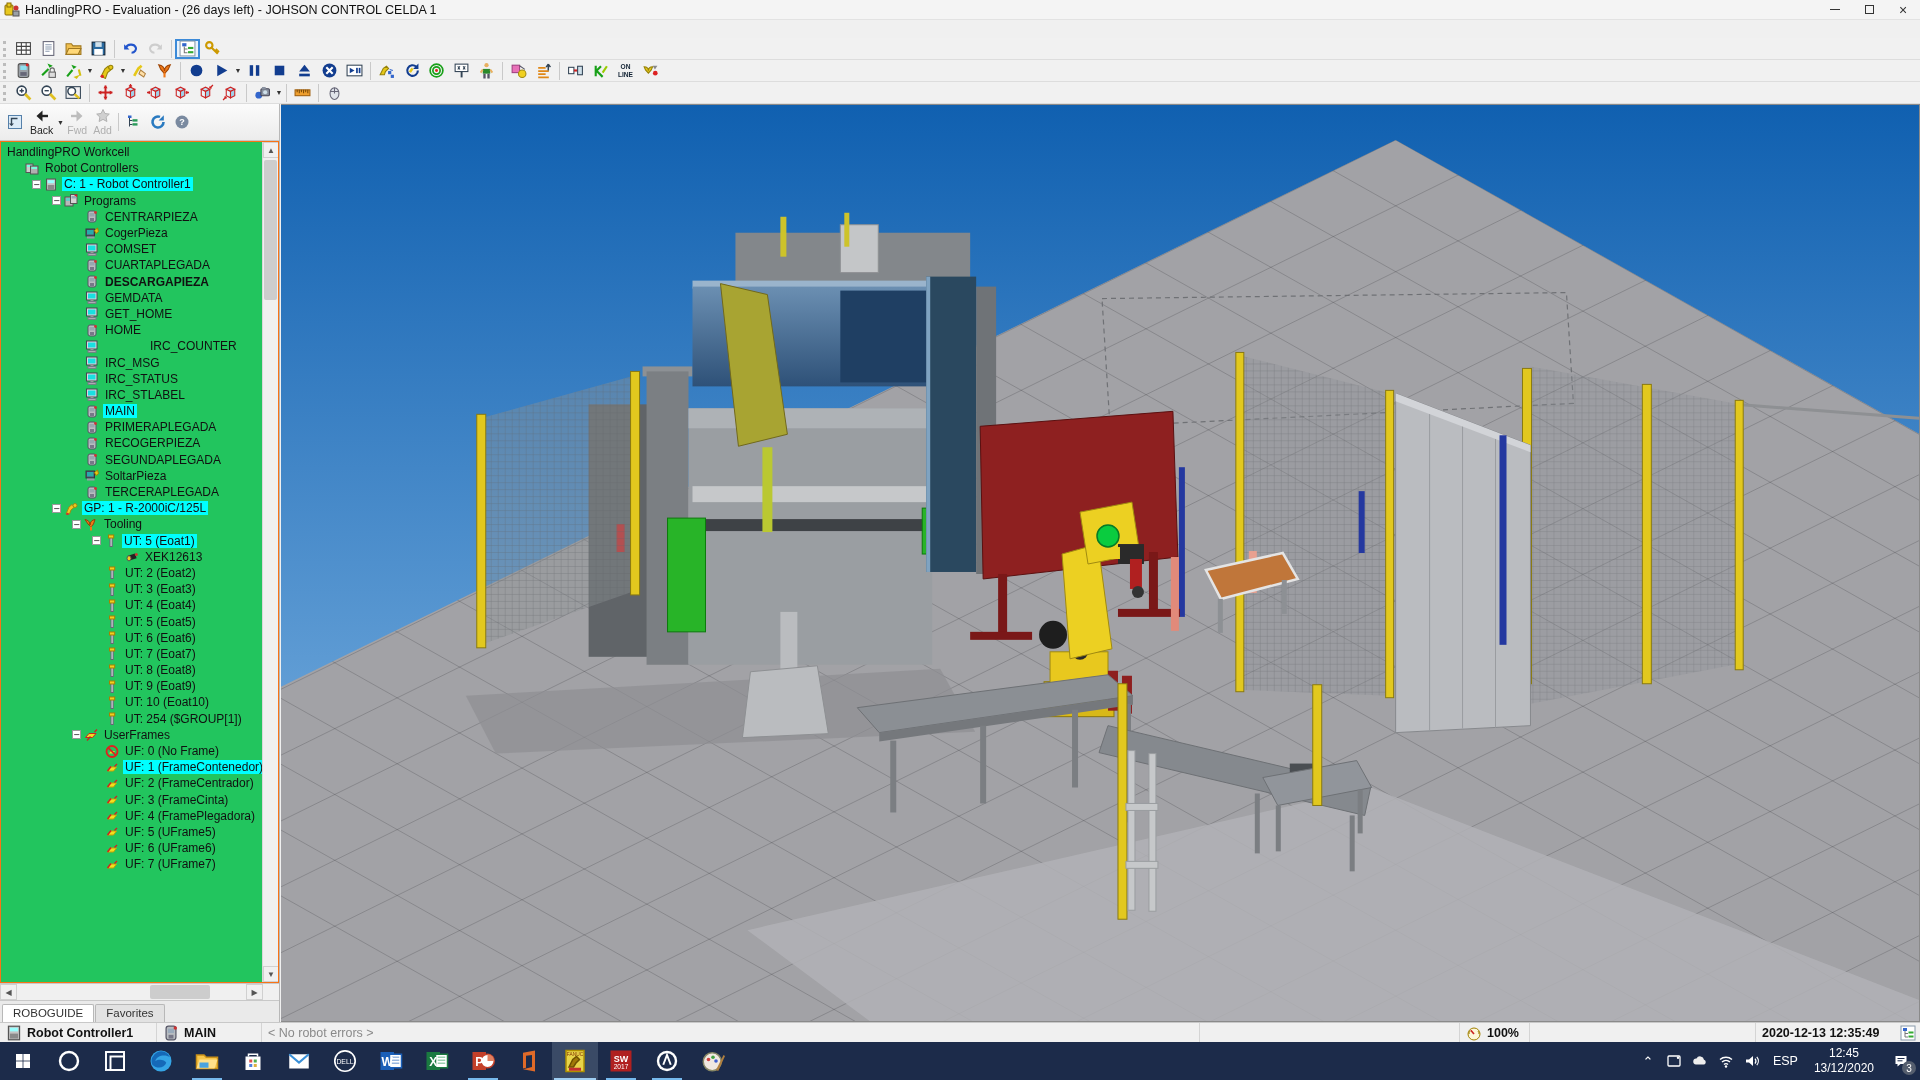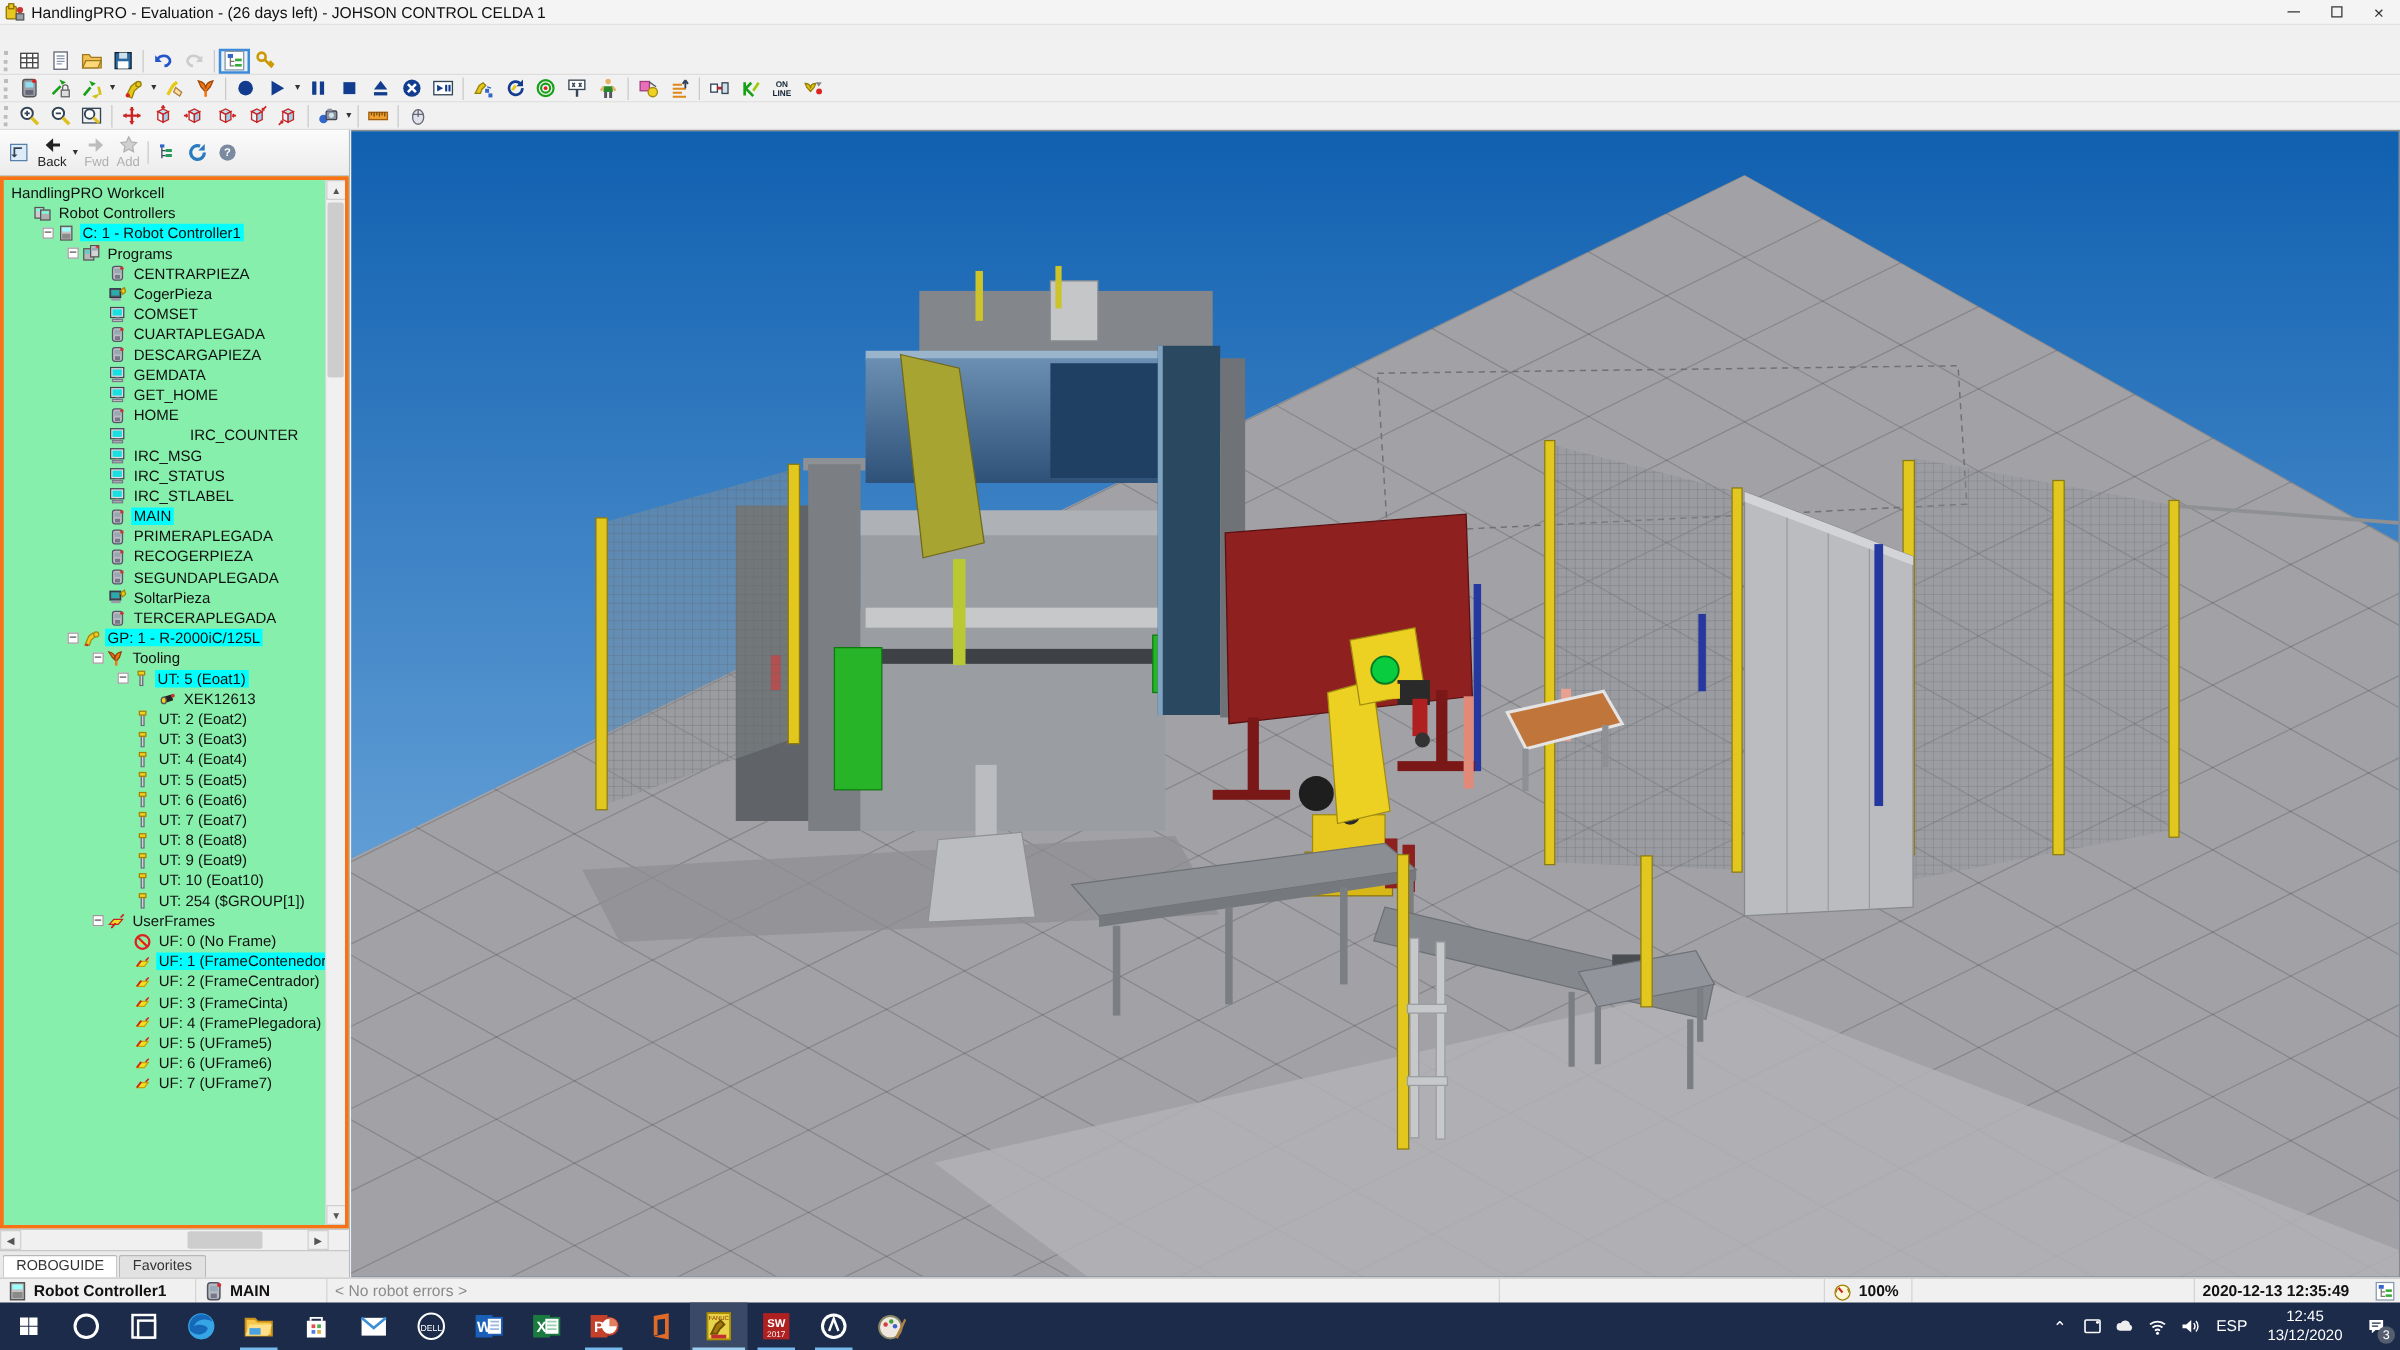--- a/index.html
+++ b/index.html
@@ -41,21 +41,21 @@
   .panel{position:absolute;left:0;top:0;width:280px;height:100%;background:#f0f0f0;
      border-right:1px solid #b8b8b8;display:flex;flex-direction:column;}
   .panelnav{height:37px;background:linear-gradient(#fbfbfb,#ececec);display:flex;align-items:center;
      border-bottom:1px solid #c8c8c8;padding:0 3px;}
   .navbtn{display:flex;flex-direction:column;align-items:center;justify-content:center;
      font-size:10.5px;color:#222;padding:1px 3px;height:34px;}
   .navbtn svg{width:15px;height:15px;}
   .navbtn.disabled{color:#9a9a9a;opacity:.75;}
   .navsq{width:24px;height:24px;display:flex;align-items:center;justify-content:center;}
   .navsq svg{width:16px;height:16px;}
-  .tree{flex:1;background:#86efac;border:3px solid #f97316;margin:0;position:relative;
+  .tree{flex:1;background:#22c55e;border:1px solid #f97316;margin:0;position:relative;
      overflow:hidden;padding:2px 0 0 2px;}
   .trow{display:flex;align-items:center;height:16.2px;font-size:12px;white-space:nowrap;}
   .texp{width:9px;height:9px;border:1px solid #9a9a9a;background:#fff;font-size:10px;line-height:7px;
      text-align:center;margin-right:3px;flex:none;color:#333;font-family:"DejaVu Sans Mono",monospace;}
   .ticon{width:15px;height:13px;margin-right:3px;flex:none;}
   .ticon svg{width:14px;height:13px;display:block;}
   .tlabel{padding:0 2px;}
   .tlabel.sel{background:#00ffff;}
   .vscroll{position:absolute;right:0;top:0;width:16px;height:100%;background:#f0f0f0;border-left:1px solid #d8d8d8;}
   .varrow{position:absolute;left:0;width:16px;height:16px;background:#f0f0f0;color:#555;font-size:8px;
@@ -683,21 +683,21 @@
               <span class="ticon">
                 <svg viewBox="0 0 13 13" xmlns="http://www.w3.org/2000/svg">
                   <rect x="2.5" y="1" width="8" height="11" rx="2" fill="#b8bcc0" stroke="#556"></rect>
                   <rect x="4" y="3" width="5" height="3.5" fill="#98a8b0"></rect>
                   <circle cx="10" cy="2.5" r="1.4" fill="#c33"></circle>
                   <rect x="4.5" y="8" width="4" height="3" fill="#778"></rect>
                 </svg>
               </span>
               <span class="tlabel">CUARTAPLEGADA</span>
             </div>
-            <div class="trow" style="padding-left: 82px;">
+            <div class="trow" style="padding-left: 82px; font-weight: bold;">
               <span class="ticon">
                 <svg viewBox="0 0 13 13" xmlns="http://www.w3.org/2000/svg">
                   <rect x="2.5" y="1" width="8" height="11" rx="2" fill="#b8bcc0" stroke="#556"></rect>
                   <rect x="4" y="3" width="5" height="3.5" fill="#98a8b0"></rect>
                   <circle cx="10" cy="2.5" r="1.4" fill="#c33"></circle>
                   <rect x="4.5" y="8" width="4" height="3" fill="#778"></rect>
                 </svg>
               </span>
               <span class="tlabel">DESCARGAPIEZA</span>
             </div>

